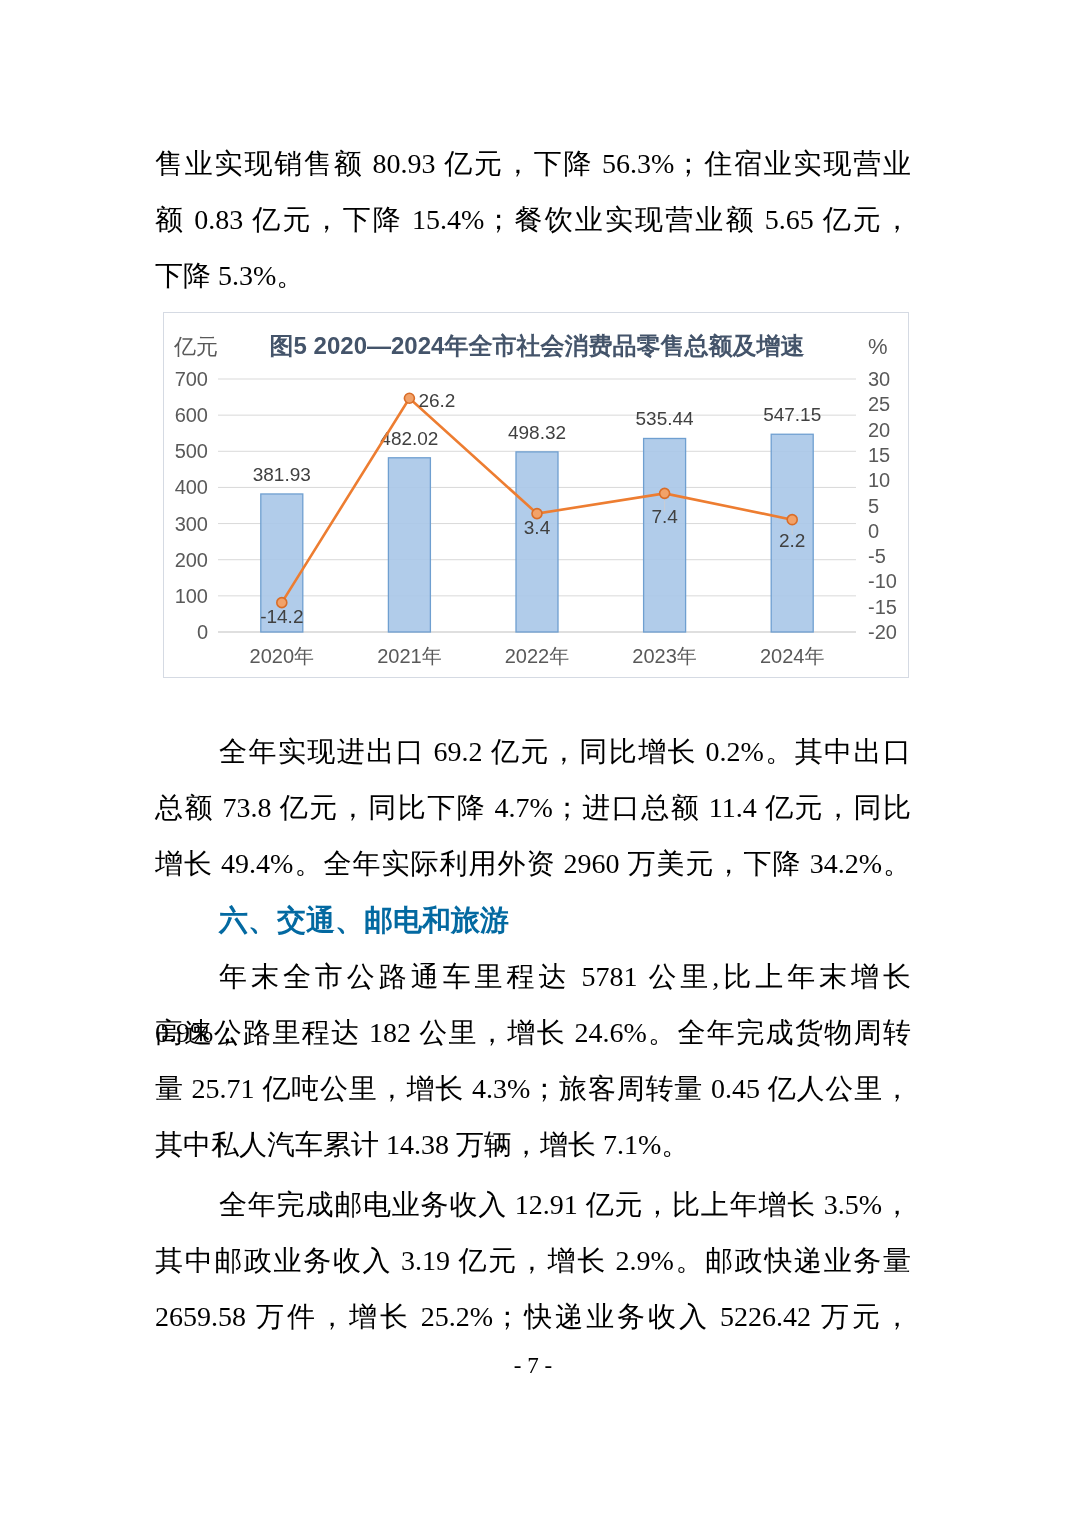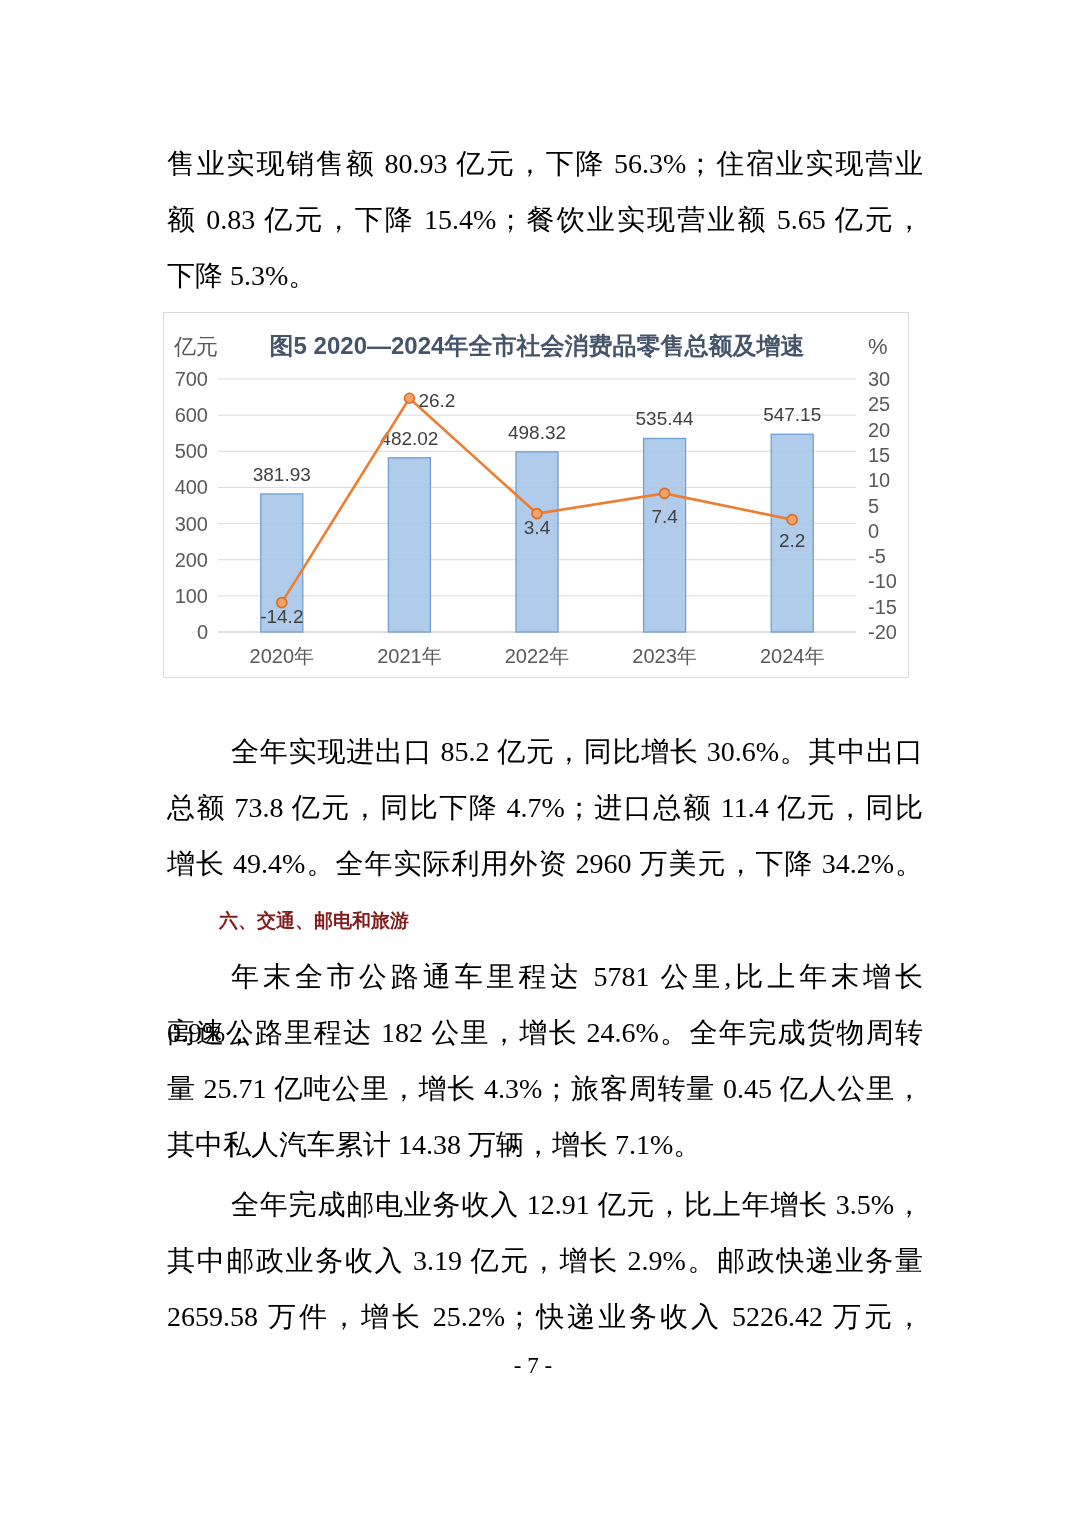--- a/index.html
+++ b/index.html
@@ -3,28 +3,28 @@
 <meta charset="utf-8">
 <style>
   html,body { margin:0; padding:0; }
   body {
     width:1074px; height:1520px; background:#ffffff; overflow:hidden;
     font-family:"Liberation Serif","DejaVu Serif",serif; color:#000;
   }
   .content { padding:136px 0 0 155px; width:756px; }
   .tline {
     width:756px; font-size:28px; height:56px; line-height:56px;
-    text-align:justify; text-align-last:justify; text-justify:inter-character;margin-left:12px;
+    text-align:justify; text-align-last:justify; text-justify:inter-character;
   }
   .tlast { text-align-last:left; }
   .indent { text-indent:64px; }
   .heading {
     font-family:Liberation Sans, sans-serif;
-    font-weight:bold; font-size:19px; height:57px; line-height:57px;
-    padding-left:64px; color:#7f1d1d;
+    font-weight:bold; font-size:29px; height:57px; line-height:57px;
+    padding-left:64px; color:#0369a1;
   }
   .chart-box {
     width:744px; height:364px; border:1px solid #D5DAE3; background:#ffffff;
     margin:8px 0 0 8px;
   }
   .chart-box svg {
     display:block; width:100%; height:100%;
     font-family:"Liberation Sans","DejaVu Sans",sans-serif;
   }
   .p2 { margin-top:46px; }
@@ -105,21 +105,21 @@
         <line x1="628.1999999999999" y1="213.668" x2="628.1999999999999" y2="221.668" stroke="#C9CDD4" stroke-width="1"></line>
         <circle cx="628.1999999999999" cy="206.668" r="5" fill="#F2A269" stroke="#D96D28" stroke-width="1.6"></circle>
         <text x="628.1999999999999" y="233.668" font-size="19" fill="#404040" text-anchor="middle">2.2</text>
         <text x="373" y="41" font-size="24" fill="#44546A" text-anchor="middle" font-weight="bold">图5  2020—2024年全市社会消费品零售总额及增速</text>
         <text x="10" y="41" font-size="22" fill="#595959" text-anchor="start">亿元</text>
         <text x="704" y="41" font-size="22" fill="#595959" text-anchor="start">%</text>
       </svg>
   </figure>
 
   <div class="p2">
-    <div class="tline indent">全年实现进出口 85.2 亿元，同比增长 30.6%。其中出口</div>
+    <div class="tline indent">全年实现进出口 69.2 亿元，同比增长 0.2%。其中出口</div>
     <div class="tline">总额 73.8 亿元，同比下降 4.7%；进口总额 11.4 亿元，同比</div>
     <div class="tline">增长 49.4%。全年实际利用外资 2960 万美元，下降 34.2%。</div>
   </div>
 
   <div class="heading">六、交通、邮电和旅游</div>
 
   <div>
     <div class="tline indent">年末全市公路通车里程达 5781 公里,比上年末增长 0.9%；</div>
     <div class="tline">高速公路里程达 182 公里，增长 24.6%。全年完成货物周转</div>
     <div class="tline">量 25.71 亿吨公里，增长 4.3%；旅客周转量 0.45 亿人公里，</div>

